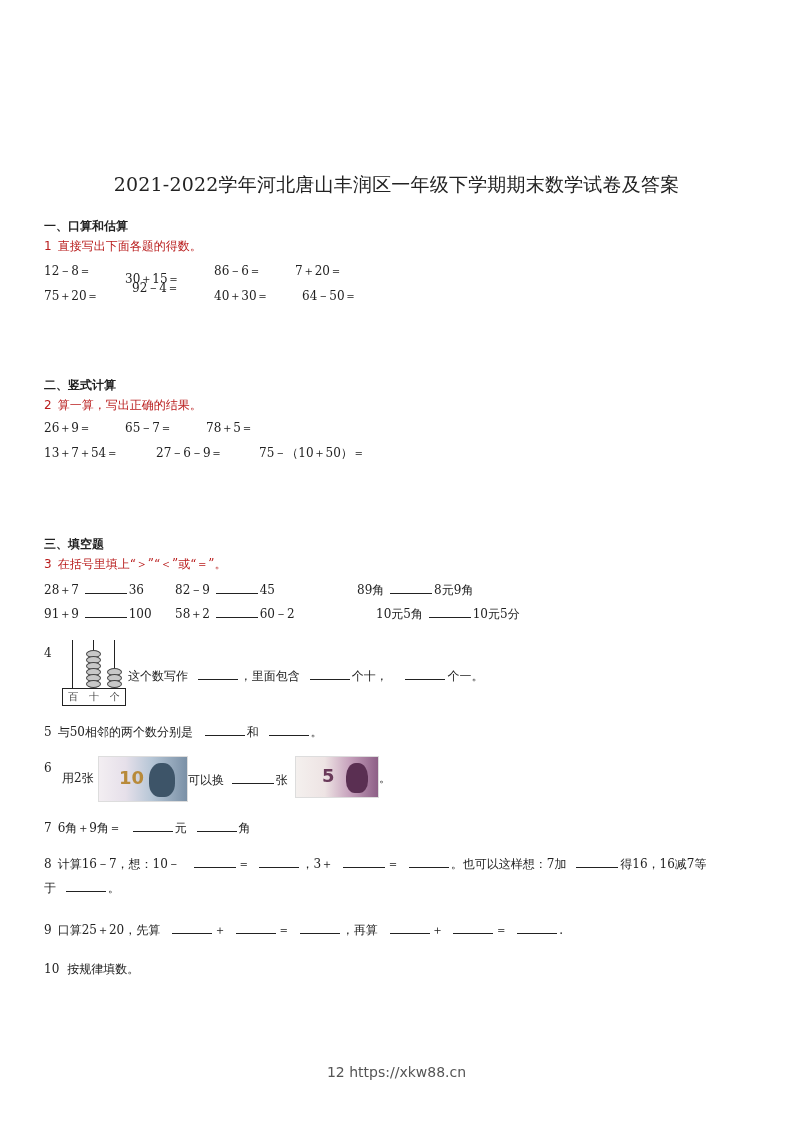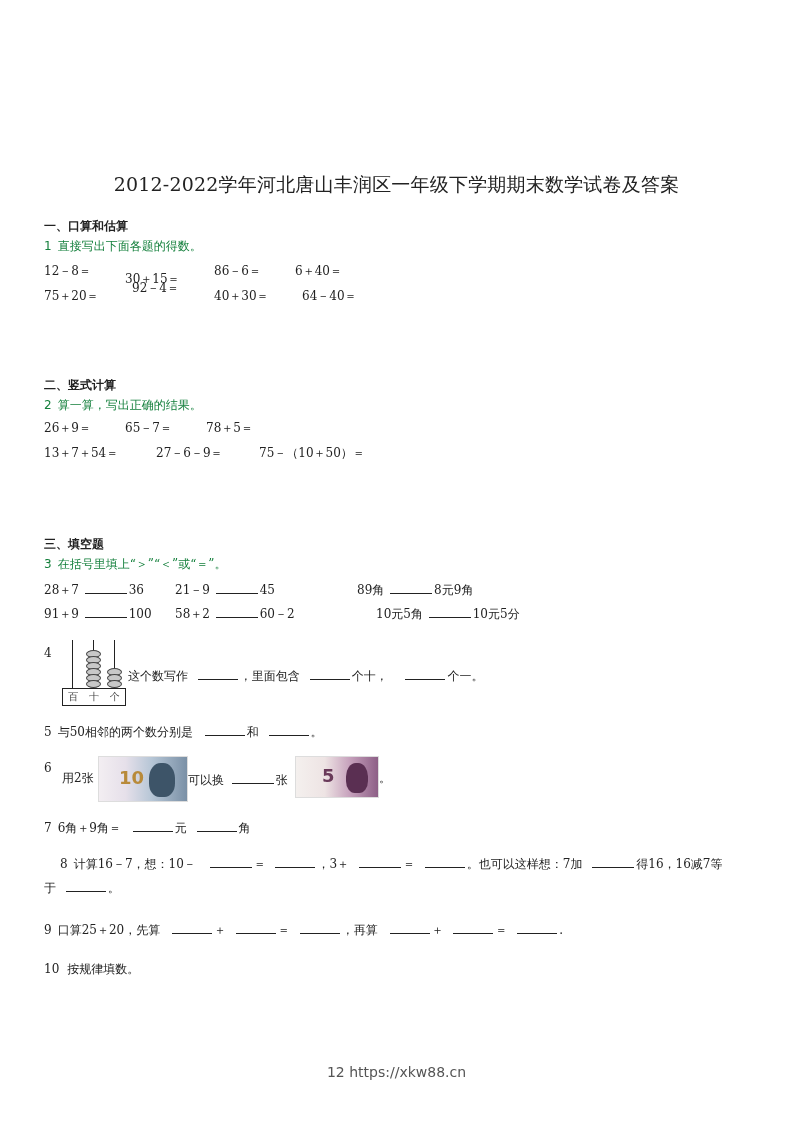--- a/index.html
+++ b/index.html
@@ -10,21 +10,21 @@
   }
   .abs { position: absolute; white-space: nowrap; text-align: center; }
   .title {
     left: 0; width: 793px; top: 172px; text-align: center;
     font-size: 19px; color: #222; letter-spacing: 0.2px;
   }
   .section {
     left: 44px; font-family: "DejaVu Sans", "Liberation Sans", sans-serif;
     font-size: 12px; font-weight: bold; color: #222;
   }
-  .qhead { left: 44px; font-size: 12px; color: #15803d; }
+  .qhead { left: 44px; font-size: 12px; color: #b91c1c; }
   .qhead .num { font-family: "DejaVu Sans", "Liberation Sans", sans-serif; margin-right: 6px; }
   .txt { font-size: 12px; color: #222; }
   .blank {
     display: inline-block; border-bottom: 1px solid #222; height: 13px;
     vertical-align: baseline; margin: 0 2px;
   }
   .footer {
     left: 0; width: 793px; top: 1064px; text-align: center;
     font-family: "DejaVu Sans", "Liberation Sans", sans-serif;
     font-size: 14px; color: #555;
@@ -51,34 +51,34 @@
     left: 295px; top: 756px; width: 82px; height: 40px;
     background: linear-gradient(90deg, #f4f0ee 0%, #eee4e4 35%, #c7a2bd 65%, #8d5f86 100%);
     border: 1px solid #ddd; overflow: hidden;
   }
   .note-denom { position: absolute; font-family: "DejaVu Sans", sans-serif; font-weight: bold; }
   .note-face { position: absolute; border-radius: 45% 45% 40% 40%; }
 </style>
 </head>
 <body>
 
-<div class="abs title">2012-2022学年河北唐山丰润区一年级下学期期末数学试卷及答案</div>
+<div class="abs title">2021-2022学年河北唐山丰润区一年级下学期期末数学试卷及答案</div>
 
 <div class="abs section" style="top:218px">一、口算和估算</div>
 <div class="abs qhead" style="top:238px">
   <span class="num">1</span><span>直接写出下面各题的得数。</span>
 </div>
 <div class="abs txt" style="left:44px;top:263px">12－8＝</div>
 <div class="abs txt" style="left:125px;top:271px">30＋15＝</div>
 <div class="abs txt" style="left:214px;top:263px">86－6＝</div>
-<div class="abs txt" style="left:295px;top:263px">6＋40＝</div>
+<div class="abs txt" style="left:295px;top:263px">7＋20＝</div>
 <div class="abs txt" style="left:44px;top:288px">75＋20＝</div>
 <div class="abs txt" style="left:132px;top:280px">92－4＝</div>
 <div class="abs txt" style="left:214px;top:288px">40＋30＝</div>
-<div class="abs txt" style="left:302px;top:288px">64－40＝</div>
+<div class="abs txt" style="left:302px;top:288px">64－50＝</div>
 
 <div class="abs section" style="top:377px">二、竖式计算</div>
 <div class="abs qhead" style="top:397px">
   <span class="num">2</span><span>算一算，写出正确的结果。</span>
 </div>
 <div class="abs txt" style="left:44px;top:420px">26＋9＝</div>
 <div class="abs txt" style="left:125px;top:420px">65－7＝</div>
 <div class="abs txt" style="left:206px;top:420px">78＋5＝</div>
 <div class="abs txt" style="left:44px;top:445px">13＋7＋54＝</div>
 <div class="abs txt" style="left:156px;top:445px">27－6－9＝</div>
@@ -86,21 +86,21 @@
 
 <div class="abs section" style="top:536px">三、填空题</div>
 <div class="abs qhead" style="top:556px">
   <span class="num">3</span><span>在括号里填上“＞”“＜”或“＝”。</span>
 </div>
 
 <div class="abs txt" style="left:44px;top:580px">
   <span>28＋7</span> <span class="blank" style="width:42px"></span><span>36</span>
 </div>
 <div class="abs txt" style="left:175px;top:580px">
-  <span>21－9</span> <span class="blank" style="width:42px"></span><span>45</span>
+  <span>82－9</span> <span class="blank" style="width:42px"></span><span>45</span>
 </div>
 <div class="abs txt" style="left:357px;top:580px">
   <span>89角</span> <span class="blank" style="width:42px"></span><span>8元9角</span>
 </div>
 <div class="abs txt" style="left:44px;top:604px">
   <span>91＋9</span> <span class="blank" style="width:42px"></span><span>100</span>
 </div>
 <div class="abs txt" style="left:175px;top:604px">
   <span>58＋2</span> <span class="blank" style="width:42px"></span><span>60－2</span>
 </div>
@@ -158,21 +158,21 @@
   <div class="note-face" style="left:50px;top:6px;width:22px;height:30px;background:#5a2f52"></div>
 </div>
 <div class="abs txt" style="left:379px;top:770px">。</div>
 
 <div class="abs txt" style="left:44px;top:818px">
   <span style="margin-right:6px">7</span><span>6角＋9角＝</span>
   <span class="blank" style="width:40px;margin-left:8px"></span><span>元</span>
   <span class="blank" style="width:40px;margin-left:6px"></span><span>角</span>
 </div>
 
-<div class="abs txt" style="left:60px;top:854px">
+<div class="abs txt" style="left:44px;top:854px">
   <span style="margin-right:6px">8</span><span>计算16－7，想：10－</span>
   <span class="blank" style="width:42px;margin-left:10px"></span><span>＝</span>
   <span class="blank" style="width:40px;margin-left:6px"></span><span>，3＋</span>
   <span class="blank" style="width:42px;margin-left:6px"></span><span>＝</span>
   <span class="blank" style="width:40px;margin-left:6px"></span><span>。也可以这样想：7加</span>
   <span class="blank" style="width:42px;margin-left:6px"></span><span>得16，16减7等</span>
 </div>
 <div class="abs txt" style="left:44px;top:878px">
   <span>于</span>
   <span class="blank" style="width:40px;margin-left:6px"></span><span>。</span>

